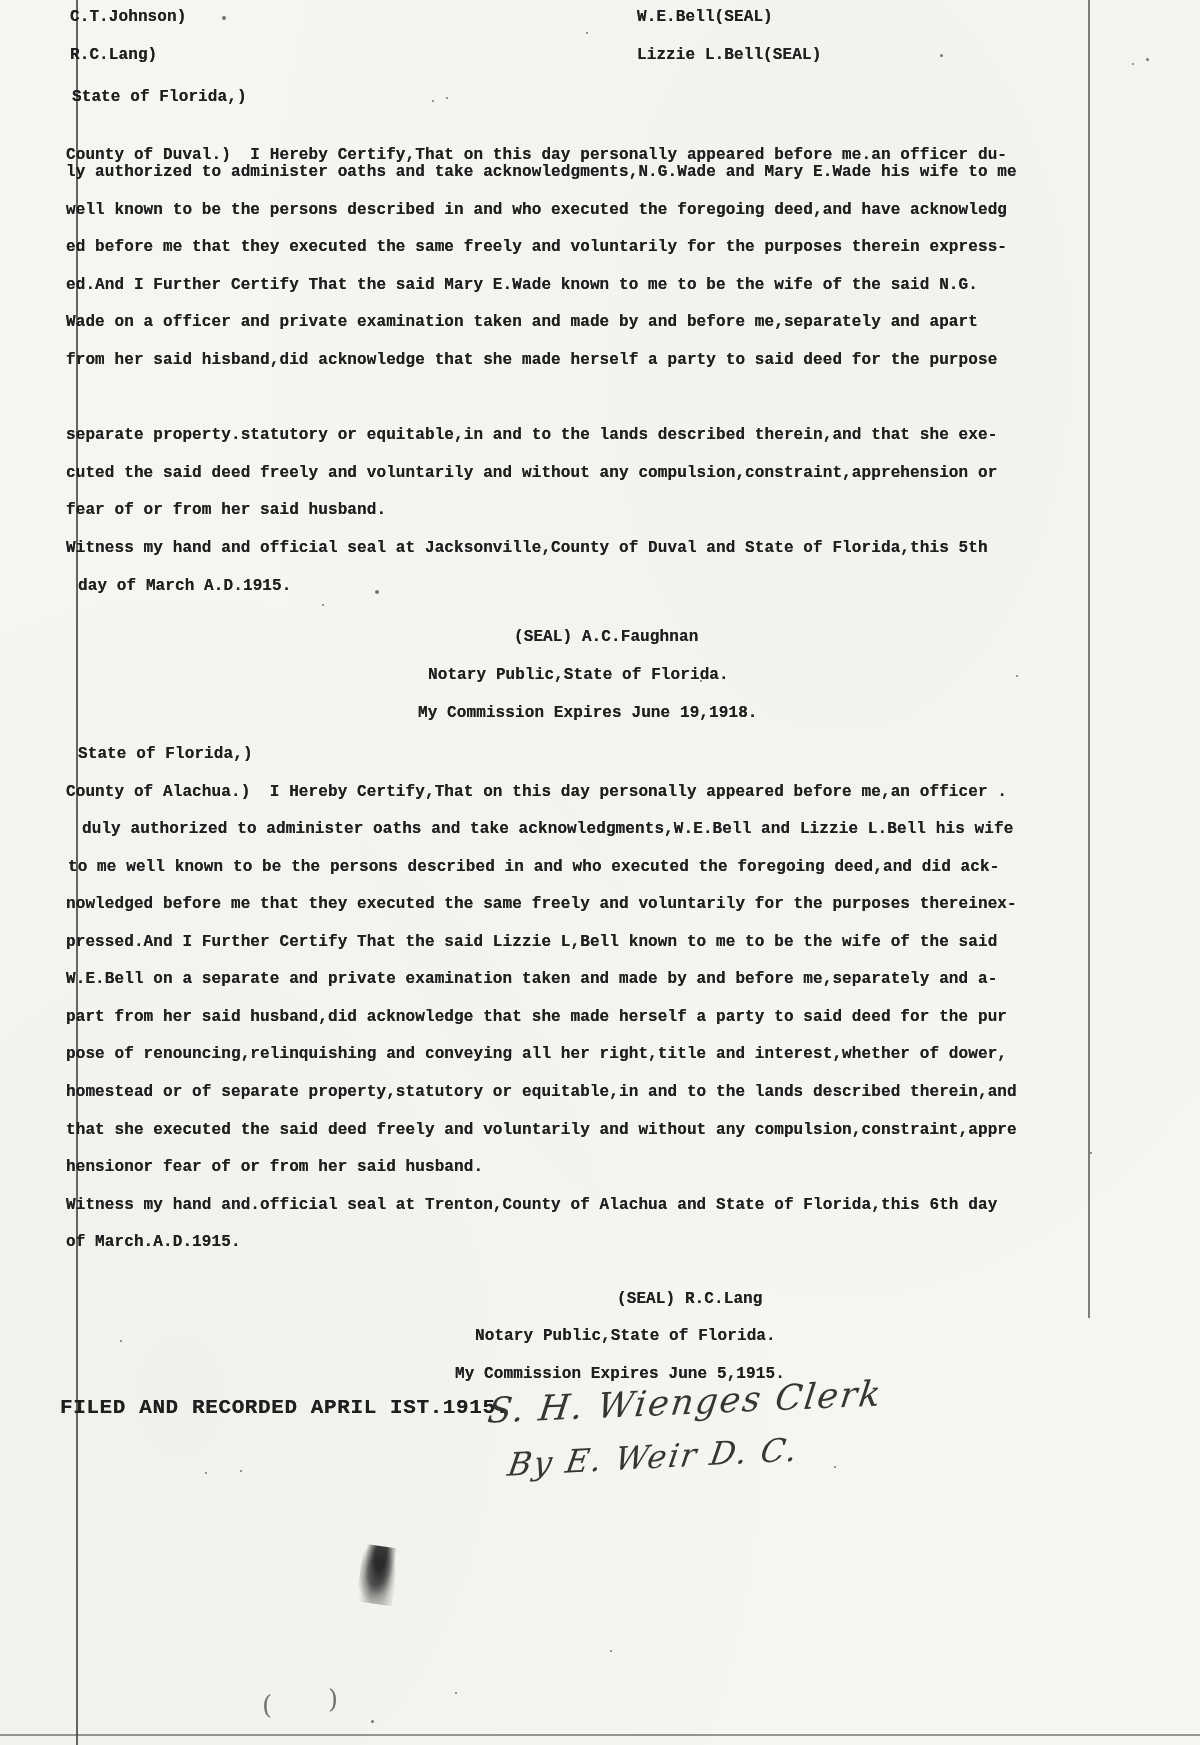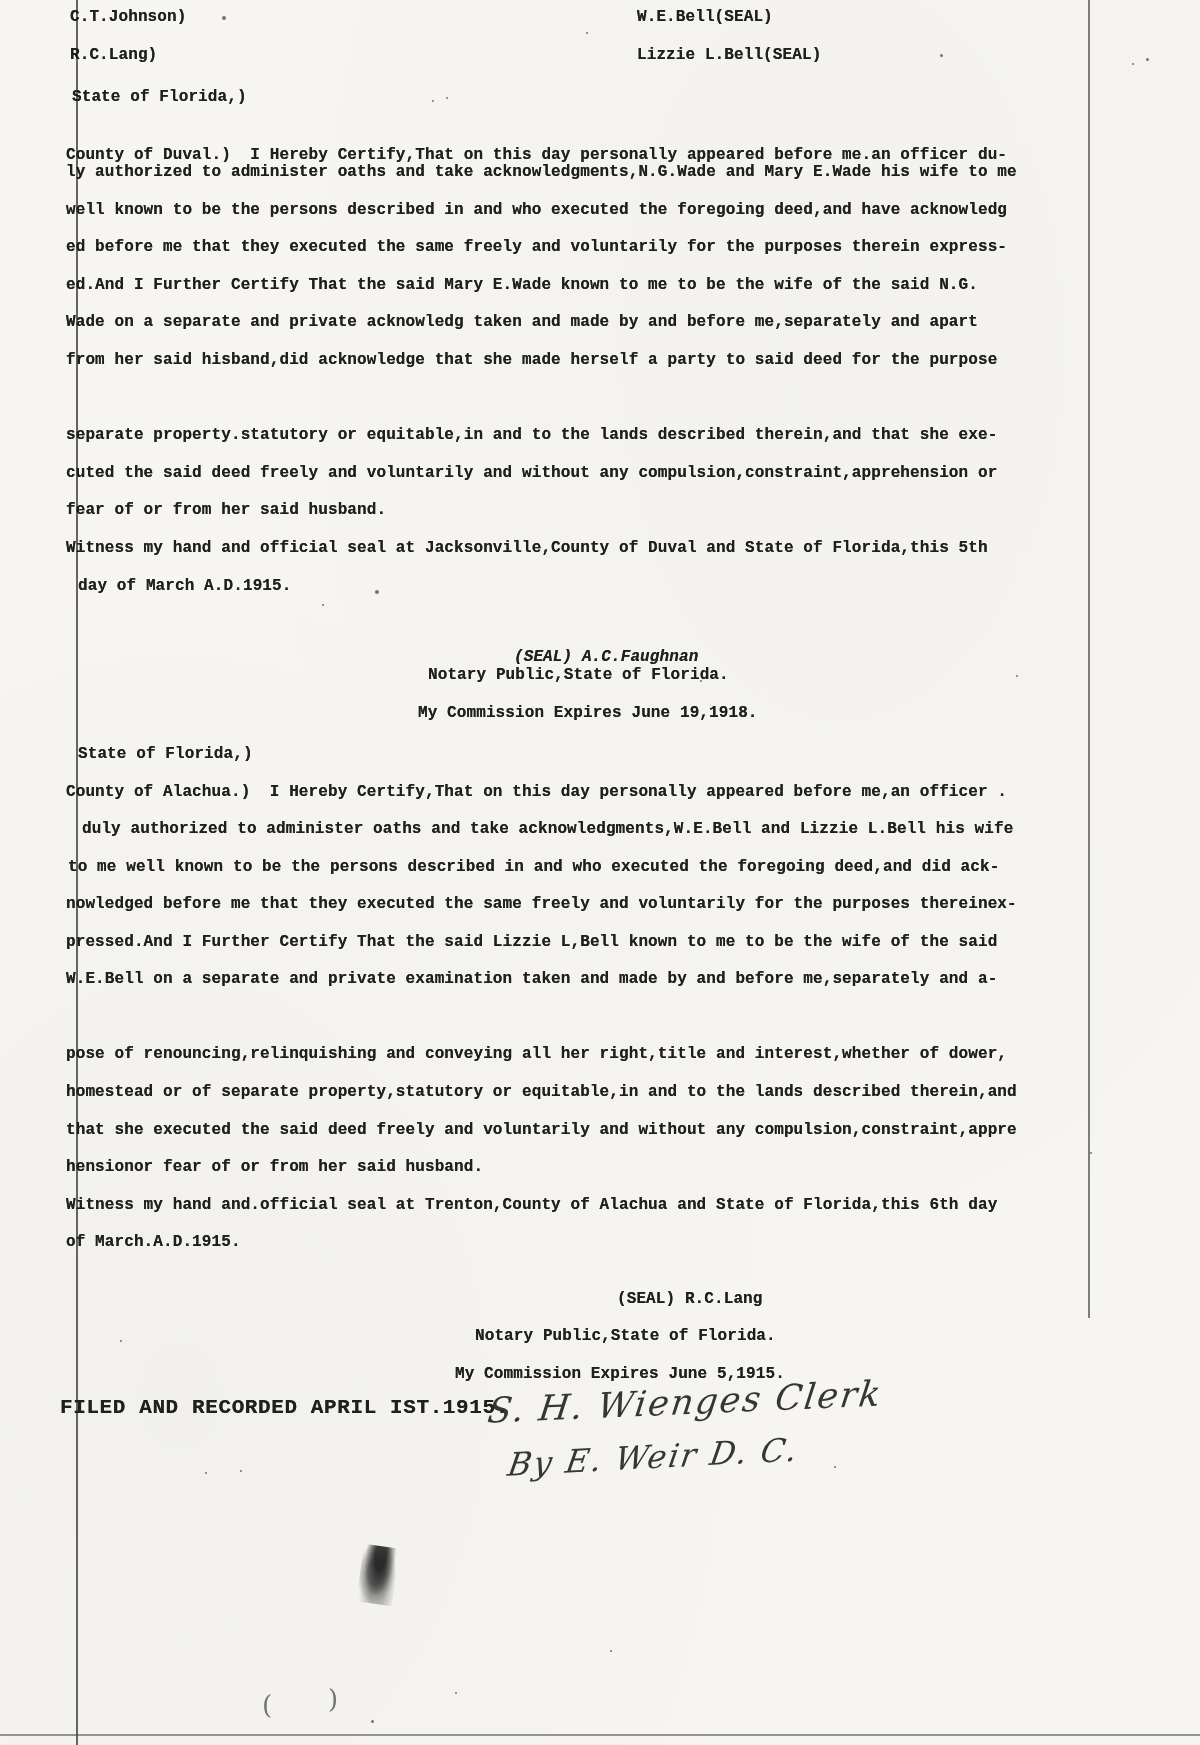--- a/index.html
+++ b/index.html
@@ -63,37 +63,38 @@
 <div class="tline" style="left: 70px; top: 8px;">C.T.Johnson)</div>
     <div class="tline" style="left: 70px; top: 46px;">R.C.Lang)</div>
     <div class="tline" style="left: 637px; top: 8px;">W.E.Bell(SEAL)</div>
     <div class="tline" style="left: 637px; top: 46px;">Lizzie L.Bell(SEAL)</div>
     <div class="tline" style="left: 72px; top: 88px;">State of Florida,)</div>
     <div class="tline" style="left: 66px; top: 126px; margin-top: 20px;">County of Duval.)  I Hereby Certify,That on this day personally appeared before me.an officer du-</div>
     <div class="tline" style="left: 66px; top: 163px;">ly authorized to administer oaths and take acknowledgments,N.G.Wade and Mary E.Wade his wife to me</div>
     <div class="tline" style="left: 66px; top: 201px;">well known to be the persons described in and who executed the foregoing deed,and have acknowledg</div>
     <div class="tline" style="left: 66px; top: 238px;">ed before me that they executed the same freely and voluntarily for the purposes therein express-</div>
     <div class="tline" style="left: 66px; top: 276px;">ed.And I Further Certify That the said Mary E.Wade known to me to be the wife of the said N.G.</div>
-    <div class="tline" style="left: 66px; top: 313px;">Wade on a separate and private acknowledg taken and made by and before me,separately and apart</div>
+    <div class="tline" style="left: 66px; top: 313px;">Wade on a officer and private examination taken and made by and before me,separately and apart</div>
     <div class="tline" style="left: 66px; top: 351px;">from her said hisband,did acknowledge that she made herself a party to said deed for the purpose</div>
     <div class="tline" style="left: 66px; top: 426px;">separate property.statutory or equitable,in and to the lands described therein,and that she exe-</div>
     <div class="tline" style="left: 66px; top: 464px;">cuted the said deed freely and voluntarily and without any compulsion,constraint,apprehension or</div>
     <div class="tline" style="left: 66px; top: 501px;">fear of or from her said husband.</div>
     <div class="tline" style="left: 66px; top: 539px;">Witness my hand and official seal at Jacksonville,County of Duval and State of Florida,this 5th</div>
     <div class="tline" style="left: 78px; top: 577px;">day of March A.D.1915.</div>
-    <div class="tline" style="left: 514px; top: 648px; font-style: italic;">(SEAL) A.C.Faughnan</div>
+    <div class="tline" style="left: 514px; top: 628px;">(SEAL) A.C.Faughnan</div>
     <div class="tline" style="left: 428px; top: 666px;">Notary Public,State of Florida.</div>
     <div class="tline" style="left: 418px; top: 704px;">My Commission Expires June 19,1918.</div>
     <div class="tline" style="left: 78px; top: 745px;">State of Florida,)</div>
     <div class="tline" style="left: 66px; top: 783px;">County of Alachua.)  I Hereby Certify,That on this day personally appeared before me,an officer .</div>
     <div class="tline" style="left: 82px; top: 820px;">duly authorized to administer oaths and take acknowledgments,W.E.Bell and Lizzie L.Bell his wife</div>
     <div class="tline" style="left: 68px; top: 858px;">to me well known to be the persons described in and who executed the foregoing deed,and did ack-</div>
     <div class="tline" style="left: 66px; top: 895px;">nowledged before me that they executed the same freely and voluntarily for the purposes thereinex-</div>
     <div class="tline" style="left: 66px; top: 933px;">pressed.And I Further Certify That the said Lizzie L,Bell known to me to be the wife of the said</div>
     <div class="tline" style="left: 66px; top: 970px;">W.E.Bell on a separate and private examination taken and made by and before me,separately and a-</div>
+    <div class="tline" style="left: 66px; top: 1008px;">part from her said husband,did acknowledge that she made herself a party to said deed for the pur</div>
     <div class="tline" style="left: 66px; top: 1045px;">pose of renouncing,relinquishing and conveying all her right,title and interest,whether of dower,</div>
     <div class="tline" style="left: 66px; top: 1083px;">homestead or of separate property,statutory or equitable,in and to the lands described therein,and</div>
     <div class="tline" style="left: 66px; top: 1121px;">that she executed the said deed freely and voluntarily and without any compulsion,constraint,appre</div>
     <div class="tline" style="left: 66px; top: 1158px; font-family: Liberation Mono, monospace;">hensionor fear of or from her said husband.</div>
     <div class="tline" style="left: 66px; top: 1196px;">Witness my hand and.official seal at Trenton,County of Alachua and State of Florida,this 6th day</div>
     <div class="tline" style="left: 66px; top: 1233px;">of March.A.D.1915.</div>
     <div class="tline" style="left: 617px; top: 1290px;">(SEAL) R.C.Lang</div>
     <div class="tline" style="left: 475px; top: 1327px;">Notary Public,State of Florida.</div>
     <div class="tline" style="left: 455px; top: 1365px;">My Commission Expires June 5,1915.</div>
     <div class="tline filed" style="left: 60px; top: 1396px;">FILED AND RECORDED APRIL IST.1915.</div>

